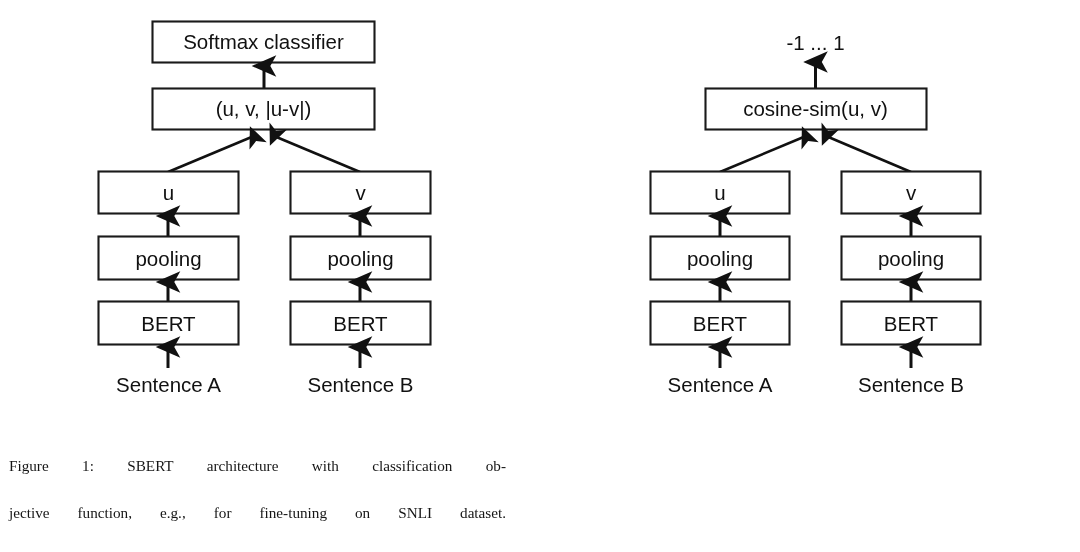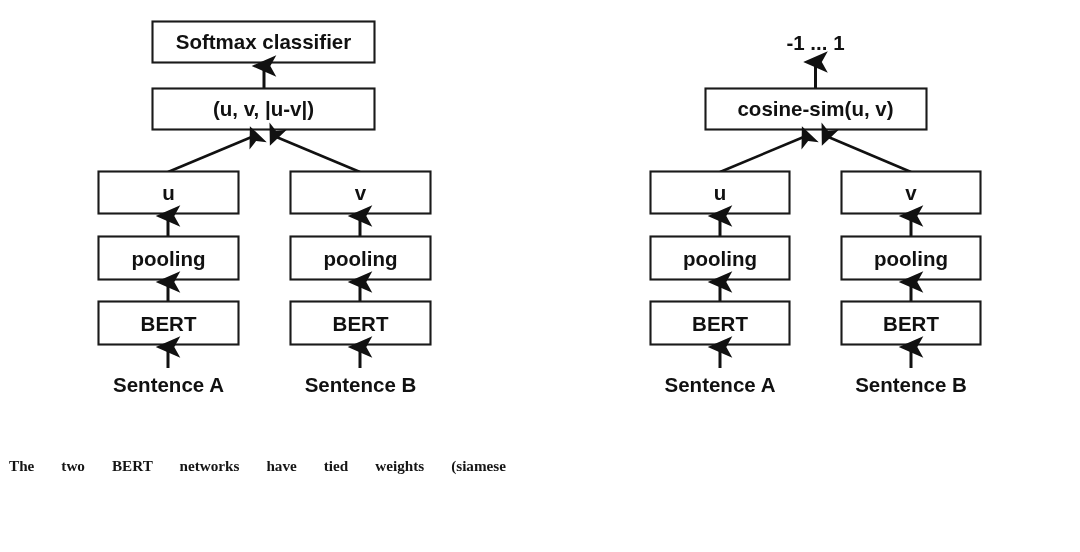--- a/index.html
+++ b/index.html
@@ -13,21 +13,20 @@
     position: relative;
     overflow: hidden;
     font-family: "Liberation Sans", sans-serif;
     color: #000000;
   }
   #page {
     position: absolute;
     left: 0; top: 0;
     width: 900px;
     height: 552px;
-    font-weight: bold;
   }
   .figure-panel {
     position: absolute;
     top: 0;
     width: 540px;
     height: 552px;
   }
   #panel-left  { left: 0px; }
   #panel-right { left: 541px; }
 
@@ -127,20 +126,22 @@
 
         <line x1="168" y1="368" x2="168" y2="347" stroke="#111111" stroke-width="3.0" marker-end="url(#ah-l)"></line>
         <line x1="360" y1="368" x2="360" y2="347" stroke="#111111" stroke-width="3.0" marker-end="url(#ah-l)"></line>
 
         <text x="168.5" y="392" text-anchor="middle" font-family="Liberation Sans, sans-serif" font-size="20.5" fill="#111111">Sentence A</text>
         <text x="360.5" y="392" text-anchor="middle" font-family="Liberation Sans, sans-serif" font-size="20.5" fill="#111111">Sentence B</text>
       </svg>
     </div>
 
     <div class="caption" id="caption-left">
+      <span class="cap-line justified">Figure 1:  SBERT architecture with classification ob-</span>
+      <span class="cap-line justified">jective function, e.g., for fine-tuning on SNLI dataset.</span>
       <span class="cap-line justified">The two BERT networks have tied weights (siamese</span>
       
     </div>
   </div>
 
   <div class="figure-panel" id="panel-right">
 
     <div class="diagram">
       <svg width="540" height="410" viewBox="0 0 540 410" xmlns="http://www.w3.org/2000/svg">
         <defs>

